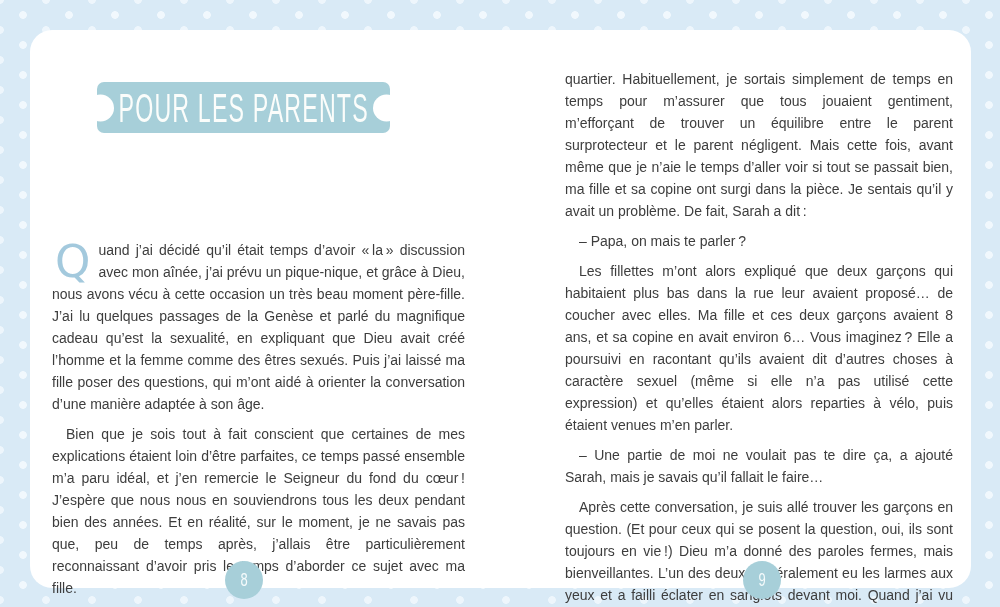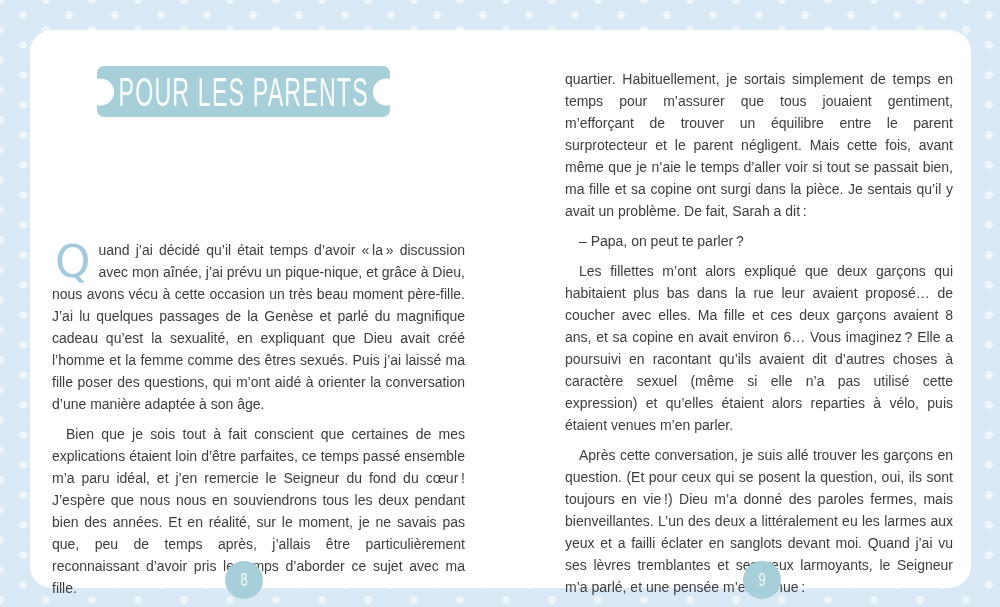--- a/index.html
+++ b/index.html
@@ -17,21 +17,21 @@
     background-size:46px 30px, 46px 30px;
     background-position:0 0, 23px 15px;
   }
   .spread {
     position:absolute; left:30px; top:30px;
     width:941px; height:558px;
     background:#ffffff; border-radius:22px;
   }
   
   .banner {
-    position:absolute; left:67px; top:36px;
+    position:absolute; left:67px; top:52px;
     width:293px; height:51px;
     background:#a7cfd9; border-radius:7px;
     display:flex; align-items:center; justify-content:center;
   }
   .banner::before, .banner::after {
     content:""; position:absolute; top:50%;
     width:27px; height:27px; border-radius:50%;
     background:#ffffff; transform:translateY(-50%);
   }
   .banner::before { left:-10px; }
@@ -87,22 +87,23 @@
     <p class="indent">Bien que je sois tout à fait conscient que certaines de mes explications étaient loin d’être parfaites, ce temps passé ensemble m’a paru idéal, et j’en remercie le Seigneur du fond du cœur ! J’espère que nous nous en souviendrons tous les deux pendant bien des années. Et en réalité, sur le moment, je ne savais pas que, peu de temps après, j’allais être particulièrement reconnaissant d’avoir pris le temps d’aborder ce sujet avec ma fille.</p>
     <p class="indent">En effet, deux mois plus tard, j’étais dans le salon en train de discuter tranquillement avec ma femme, pendant que les enfants jouaient devant la maison. Cet endroit servait souvent de point de rencontre pour tous les enfants du</p>
   </div>
 
   <div class="pagenum badge-left">
     <span>8</span>
   </div>
 
   <div class="text-col right-col">
     <p>quartier. Habituellement, je sortais simplement de temps en temps pour m’assurer que tous jouaient gentiment, m’efforçant de trouver un équilibre entre le parent surprotecteur et le parent négligent. Mais cette fois, avant même que je n’aie le temps d’aller voir si tout se passait bien, ma fille et sa copine ont surgi dans la pièce. Je sentais qu’il y avait un problème. De fait, Sarah a dit :</p>
-    <p class="indent">– Papa, on peut te parler ?</p>
+    <p class="indent">– Papa, on mais te parler ?</p>
     <p class="indent">Les fillettes m’ont alors expliqué que deux garçons qui habitaient plus bas dans la rue leur avaient proposé… de coucher avec elles. Ma fille et ces deux garçons avaient 8 ans, et sa copine en avait environ 6… Vous imaginez ? Elle a poursuivi en racontant qu’ils avaient dit d’autres choses à caractère sexuel (même si elle n’a pas utilisé cette expression) et qu’elles étaient alors reparties à vélo, puis étaient venues m’en parler.</p>
+    <p class="indent">– Une partie de moi ne voulait pas te dire ça, a ajouté Sarah, mais je savais qu’il fallait le faire…</p>
     <p class="indent"><span>Après cette conversation, je suis allé trouver les garçons en question. (Et pour ceux qui se posent la question, oui, ils sont toujours en vie !) Dieu m’a donné des paroles fermes, mais bienveillantes. L’un des deux a littéralement eu les larmes aux yeux et a failli éclater en sanglots devant moi. Quand j’ai vu ses lèvres tremblantes et ses yeux larmoyants, le Seigneur m’a parlé, et une pensée m’est venue : </span></p>
   </div>
 
   <div class="pagenum badge-right">
     <span>9</span>
   </div>
 
 </div>
 
 </body></html>

